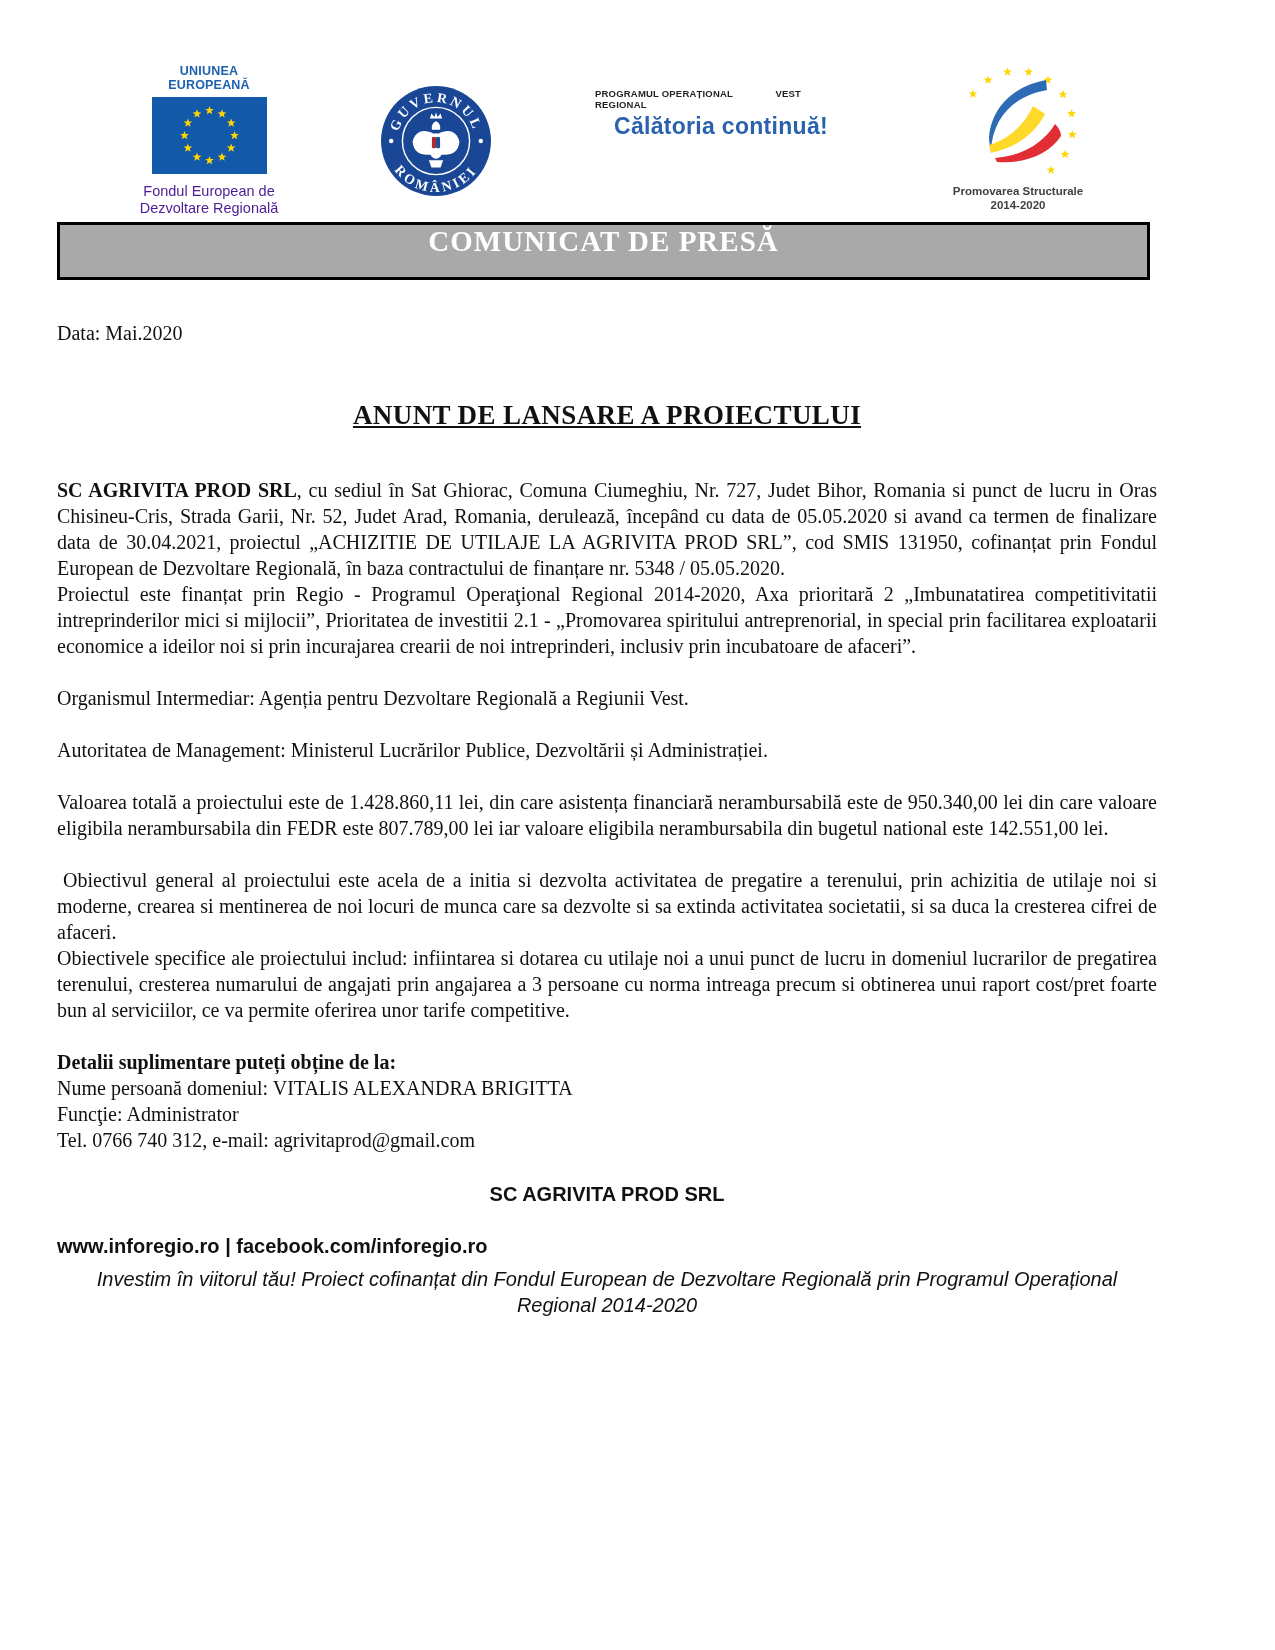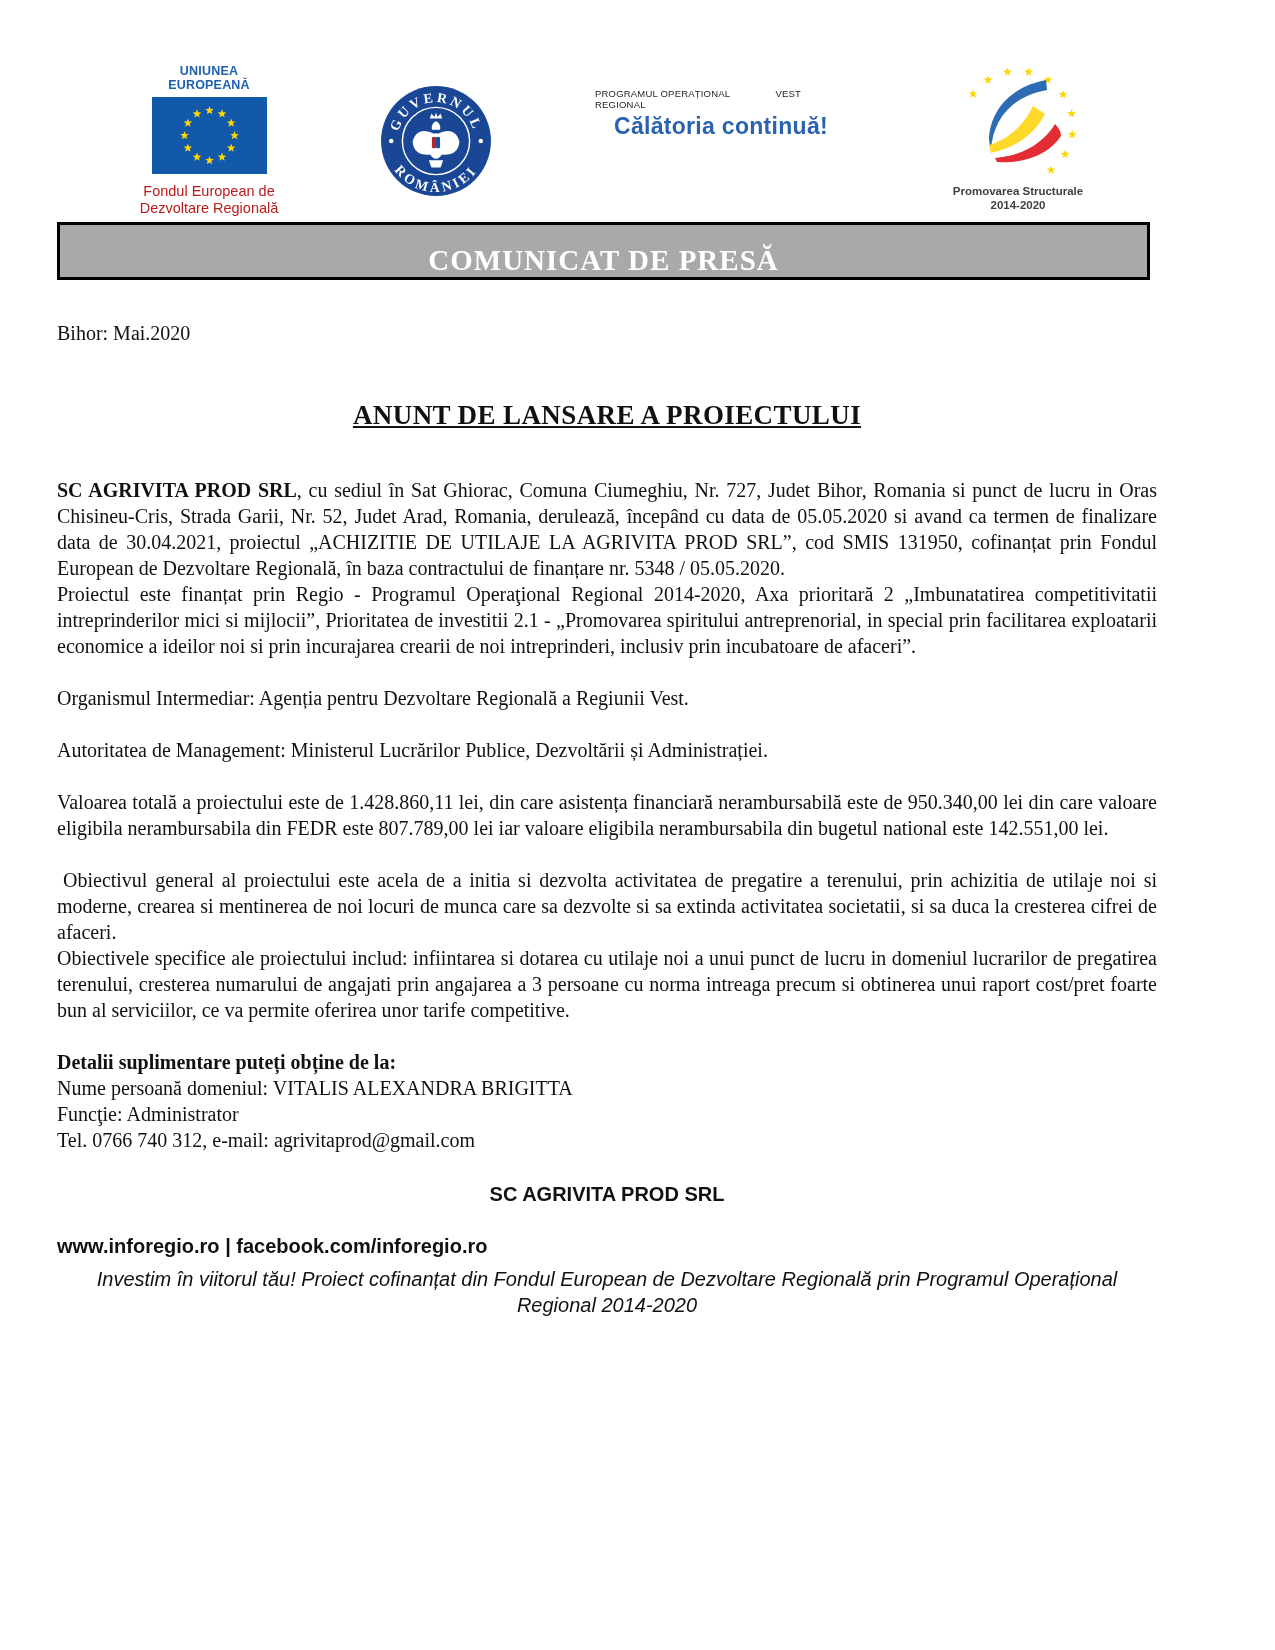--- a/index.html
+++ b/index.html
@@ -4,41 +4,41 @@
 <style>
   html,body{margin:0;padding:0;background:#fff;}
   .page{
     position:relative;width:1275px;height:1650px;background:#fff;overflow:hidden;
     font-family:"Liberation Serif",serif;color:#111;
   }
   
   .logo-block{position:absolute;text-align:center;}
   .eu-block{left:138px;top:64px;width:142px;}
   .eu-title{font-family:"Liberation Sans",sans-serif;font-weight:bold;font-size:12.5px;color:#1d60ae;margin-bottom:5px;letter-spacing:.2px;}
-  .eu-sub{font-family:"Liberation Sans",sans-serif;font-size:14.5px;color:#b91c1c;line-height:17px;margin-top:5px;}
+  .eu-sub{font-family:"Liberation Sans",sans-serif;font-size:14.5px;color:#4c1d95;line-height:17px;margin-top:5px;}
   .gov-block{left:379px;top:85px;width:114px;}
   .regio-block{left:595px;top:86px;width:252px;text-align:left;}
   .regio-row{display:flex;align-items:flex-start;}
   .regio-word{font-family:"Liberation Sans",sans-serif;font-weight:bold;font-size:70px;line-height:74px;color:#2b3990;letter-spacing:-2px;}
   .regio-o{position:relative;display:inline-block;width:62px;height:62px;margin:10px 0 0 5px;}
   .wheel{position:absolute;left:0;top:0;width:62px;height:62px;border-radius:50%;
     background:conic-gradient(from 25deg,#27aae1 0 45deg,#00a651 45deg 85deg,#8dc63f 85deg 120deg,#ffde17 120deg 155deg,#f7941e 155deg 190deg,#ed1c24 190deg 225deg,#ec008c 225deg 265deg,#92278f 265deg 310deg,#ffffff 310deg 360deg);}
   .wheel-hole{position:absolute;left:17px;top:17px;width:28px;height:28px;border-radius:50%;background:#fff;}
   .wheel-v{position:absolute;left:14px;top:-4px;width:34px;height:30px;background:#2e3192;
     clip-path:polygon(0 0,50% 38%,100% 0,50% 100%);}
-  .regio-subrow{display:flex;align-items:baseline;margin-top:2px;font-family:"Liberation Sans",sans-serif;font-weight:normal;font-size:9.5px;color:#231f20;letter-spacing:.2px;}
+  .regio-subrow{display:flex;align-items:baseline;margin-top:2px;font-family:"Liberation Sans",sans-serif;font-weight:bold;font-size:9.5px;color:#231f20;letter-spacing:.2px;}
   .regio-vest{margin-left:auto;margin-right:46px;}
   .regio-tagline{font-family:"Liberation Sans",sans-serif;font-weight:bold;font-size:23px;color:#2a62ad;text-align:center;margin-top:3px;letter-spacing:.3px;}
   .is-block{left:942px;top:66px;width:152px;}
   .is-caption{font-family:"Liberation Sans",sans-serif;font-weight:bold;font-size:11.5px;color:#414042;line-height:14px;margin-top:2px;}
   
   .banner{
     position:absolute;left:57px;top:222px;width:1087px;height:52px;
     background:#a9a9a9;border:3px solid #000;
-    display:flex;align-items:flex-end;justify-content:center;
+    display:flex;align-items:flex-start;justify-content:center;
   }
   .banner-text{color:#fff;font-weight:bold;font-size:29px;letter-spacing:1px;font-family:"Liberation Serif",serif;}
   
   .content{position:absolute;left:57px;top:320px;width:1100px;}
   .date-line{text-align:right;font-size:22px;margin:0;}
   .doc-title{text-align:center;font-size:27px;font-weight:bold;margin:54px 0 0 0;text-decoration:underline;letter-spacing:.4px;}
   .content p{margin:0;font-size:20px;line-height:26px;text-align:justify;}
   .gap{margin-top:26px !important;}
   .big-gap-1{margin-top:46px !important;}
   .indent6{text-indent:6px;}
@@ -147,21 +147,21 @@
       <div>Promovarea Structurale</div>
       <div>2014-2020</div>
     </div>
   </div>
 
   <div class="banner">
     <span class="banner-text">COMUNICAT DE PRESĂ</span>
   </div>
 
   <div class="content">
-    <p class="date-line">Bihor: Mai.2020</p>
+    <p class="date-line">Data: Mai.2020</p>
     <h1 class="doc-title">ANUNT DE LANSARE A PROIECTULUI</h1>
 
     <p class="big-gap-1"><span class="bold">SC AGRIVITA PROD SRL</span><span>, cu sediul în Sat Ghiorac, Comuna Ciumeghiu, Nr. 727, Judet Bihor, Romania si punct de lucru in Oras Chisineu-Cris, Strada Garii, Nr. 52, Judet Arad, Romania, derulează, începând cu data de 05.05.2020 si avand ca termen de finalizare data de 30.04.2021, proiectul „ACHIZITIE DE UTILAJE LA AGRIVITA PROD SRL”, cod SMIS 131950, cofinanțat prin Fondul European de Dezvoltare Regională, în baza contractului de finanțare nr. 5348 / 05.05.2020.</span></p>
     <p>Proiectul este finanțat prin Regio - Programul Operaţional Regional 2014-2020, Axa prioritară 2 „Imbunatatirea competitivitatii intreprinderilor mici si mijlocii”, Prioritatea de investitii 2.1 - „Promovarea spiritului antreprenorial, in special prin facilitarea exploatarii economice a ideilor noi si prin incurajarea crearii de noi intreprinderi, inclusiv prin incubatoare de afaceri”.</p>
 
     <p class="gap">Organismul Intermediar: Agenția pentru Dezvoltare Regională a Regiunii Vest.</p>
     <p class="gap">Autoritatea de Management: Ministerul Lucrărilor Publice, Dezvoltării și Administrației.</p>
     <p class="gap">Valoarea totală a proiectului este de 1.428.860,11 lei, din care asistența financiară nerambursabilă este de 950.340,00 lei din care valoare eligibila nerambursabila din FEDR este 807.789,00 lei iar valoare eligibila nerambursabila din bugetul national este 142.551,00 lei.</p>
     <p class="gap indent6">Obiectivul general al proiectului este acela de a initia si dezvolta activitatea de pregatire a terenului, prin achizitia de utilaje noi si moderne, crearea si mentinerea de noi locuri de munca care sa dezvolte si sa extinda activitatea societatii, si sa duca la cresterea cifrei de afaceri.</p>
     <p>Obiectivele specifice ale proiectului includ: infiintarea si dotarea cu utilaje noi a unui punct de lucru in domeniul lucrarilor de pregatirea terenului, cresterea numarului de angajati prin angajarea a 3 persoane cu norma intreaga precum si obtinerea unui raport cost/pret foarte bun al serviciilor, ce va permite oferirea unor tarife competitive.</p>

